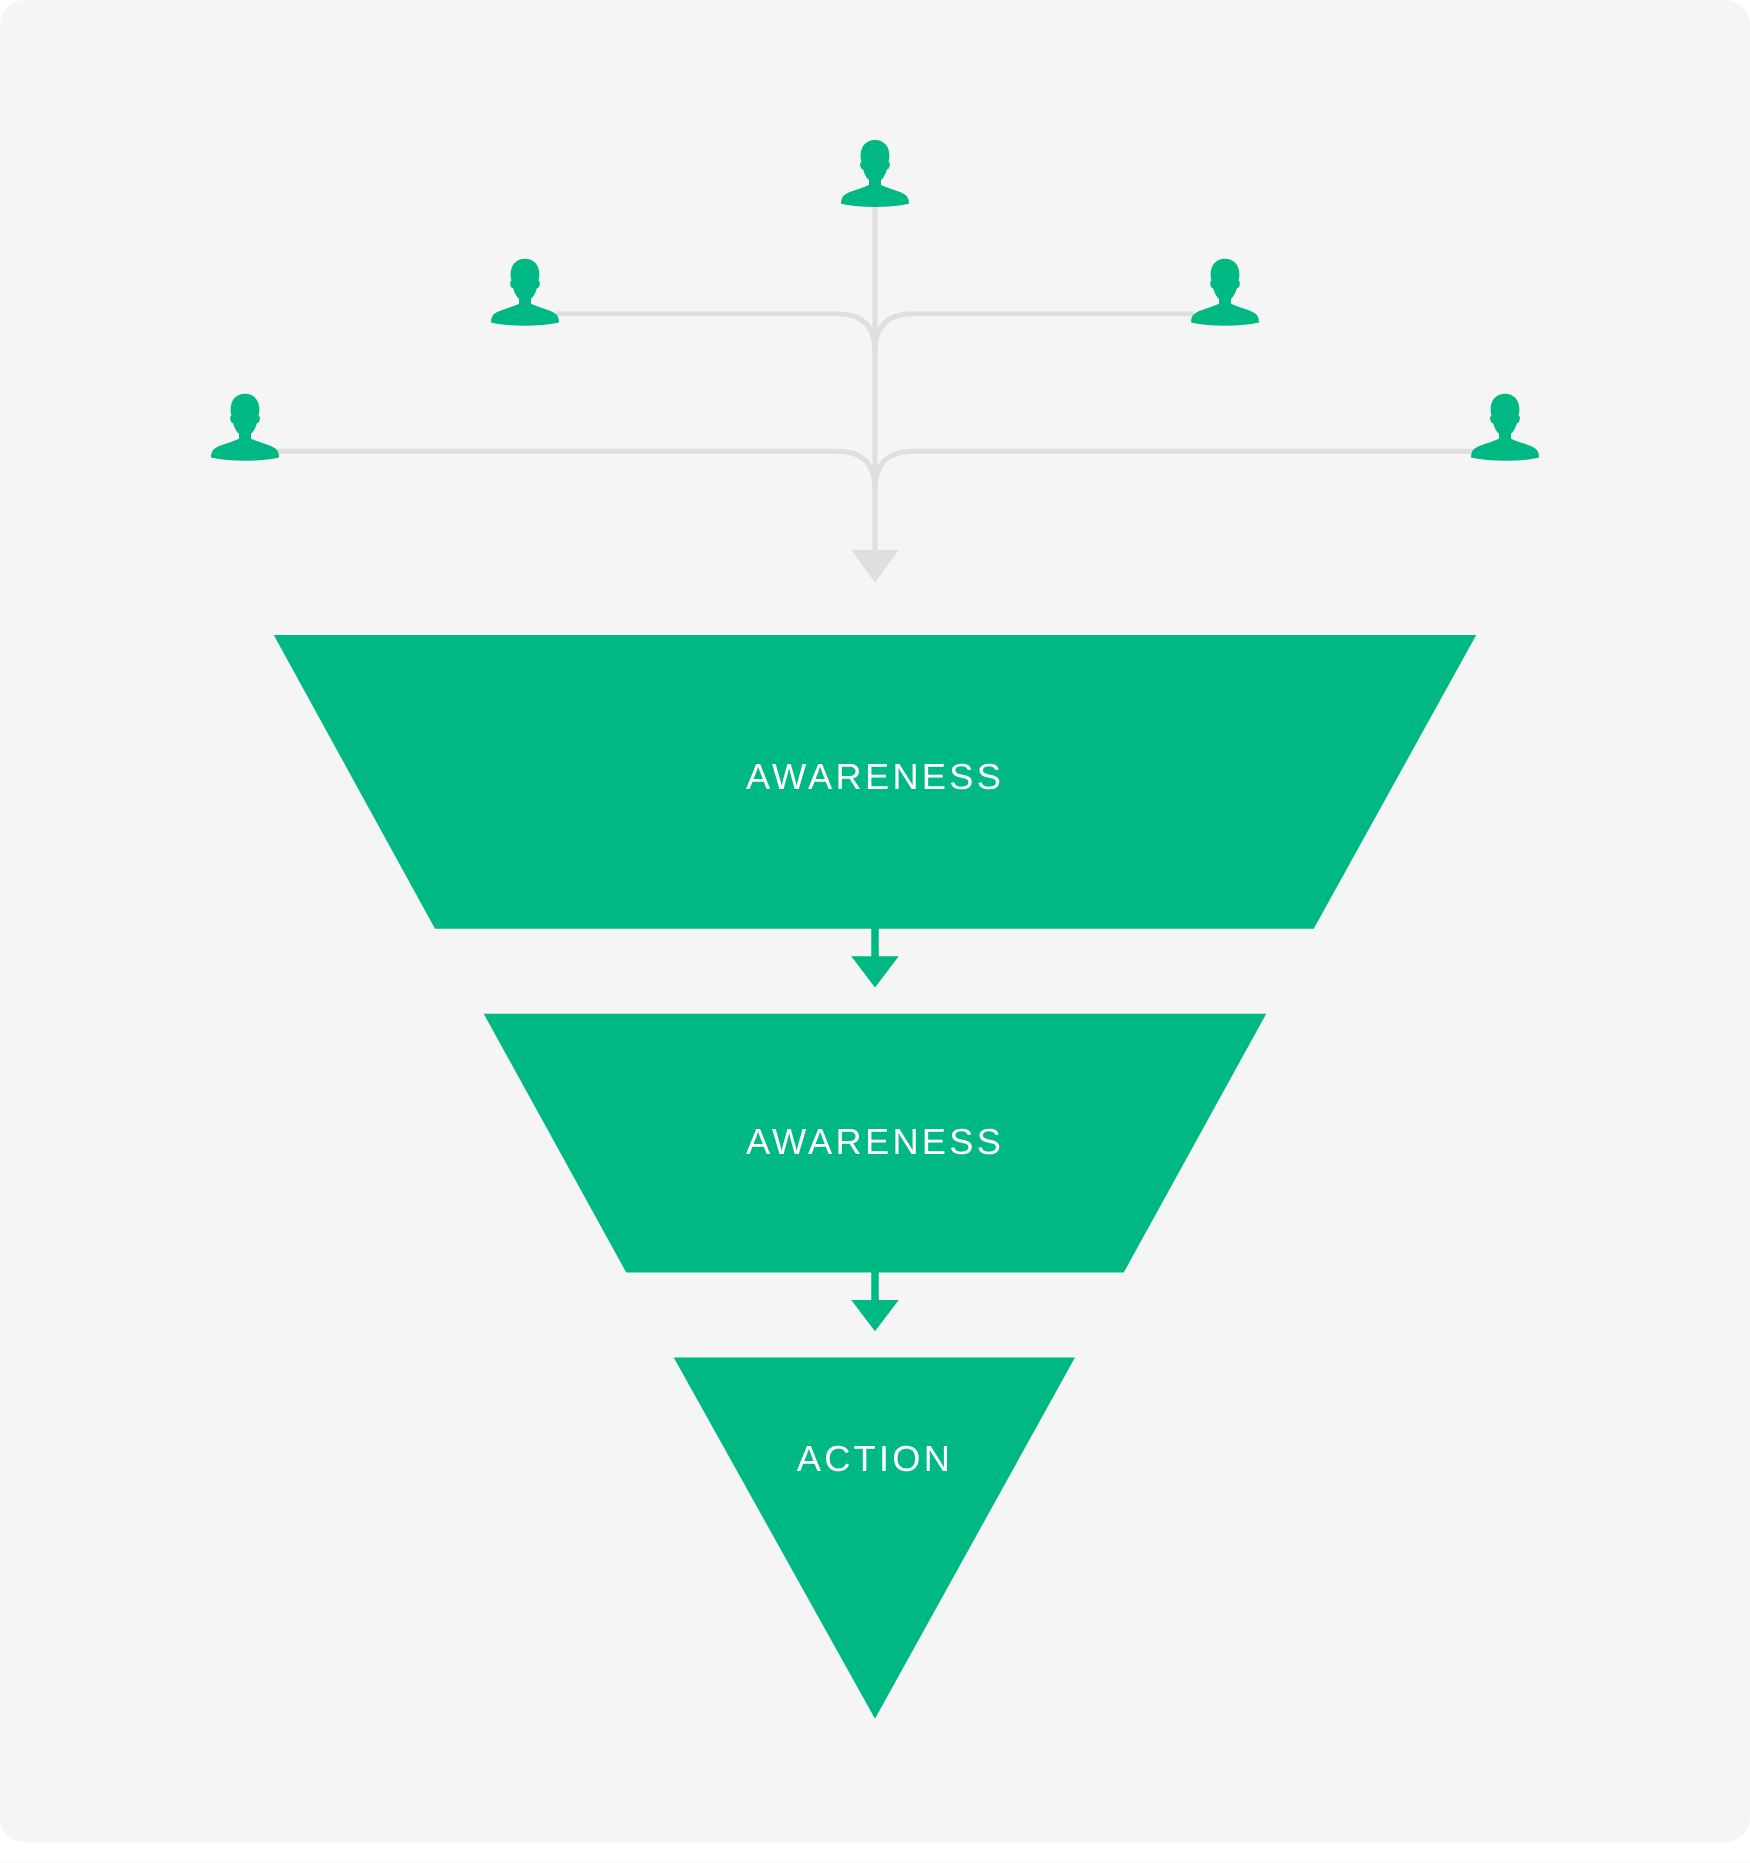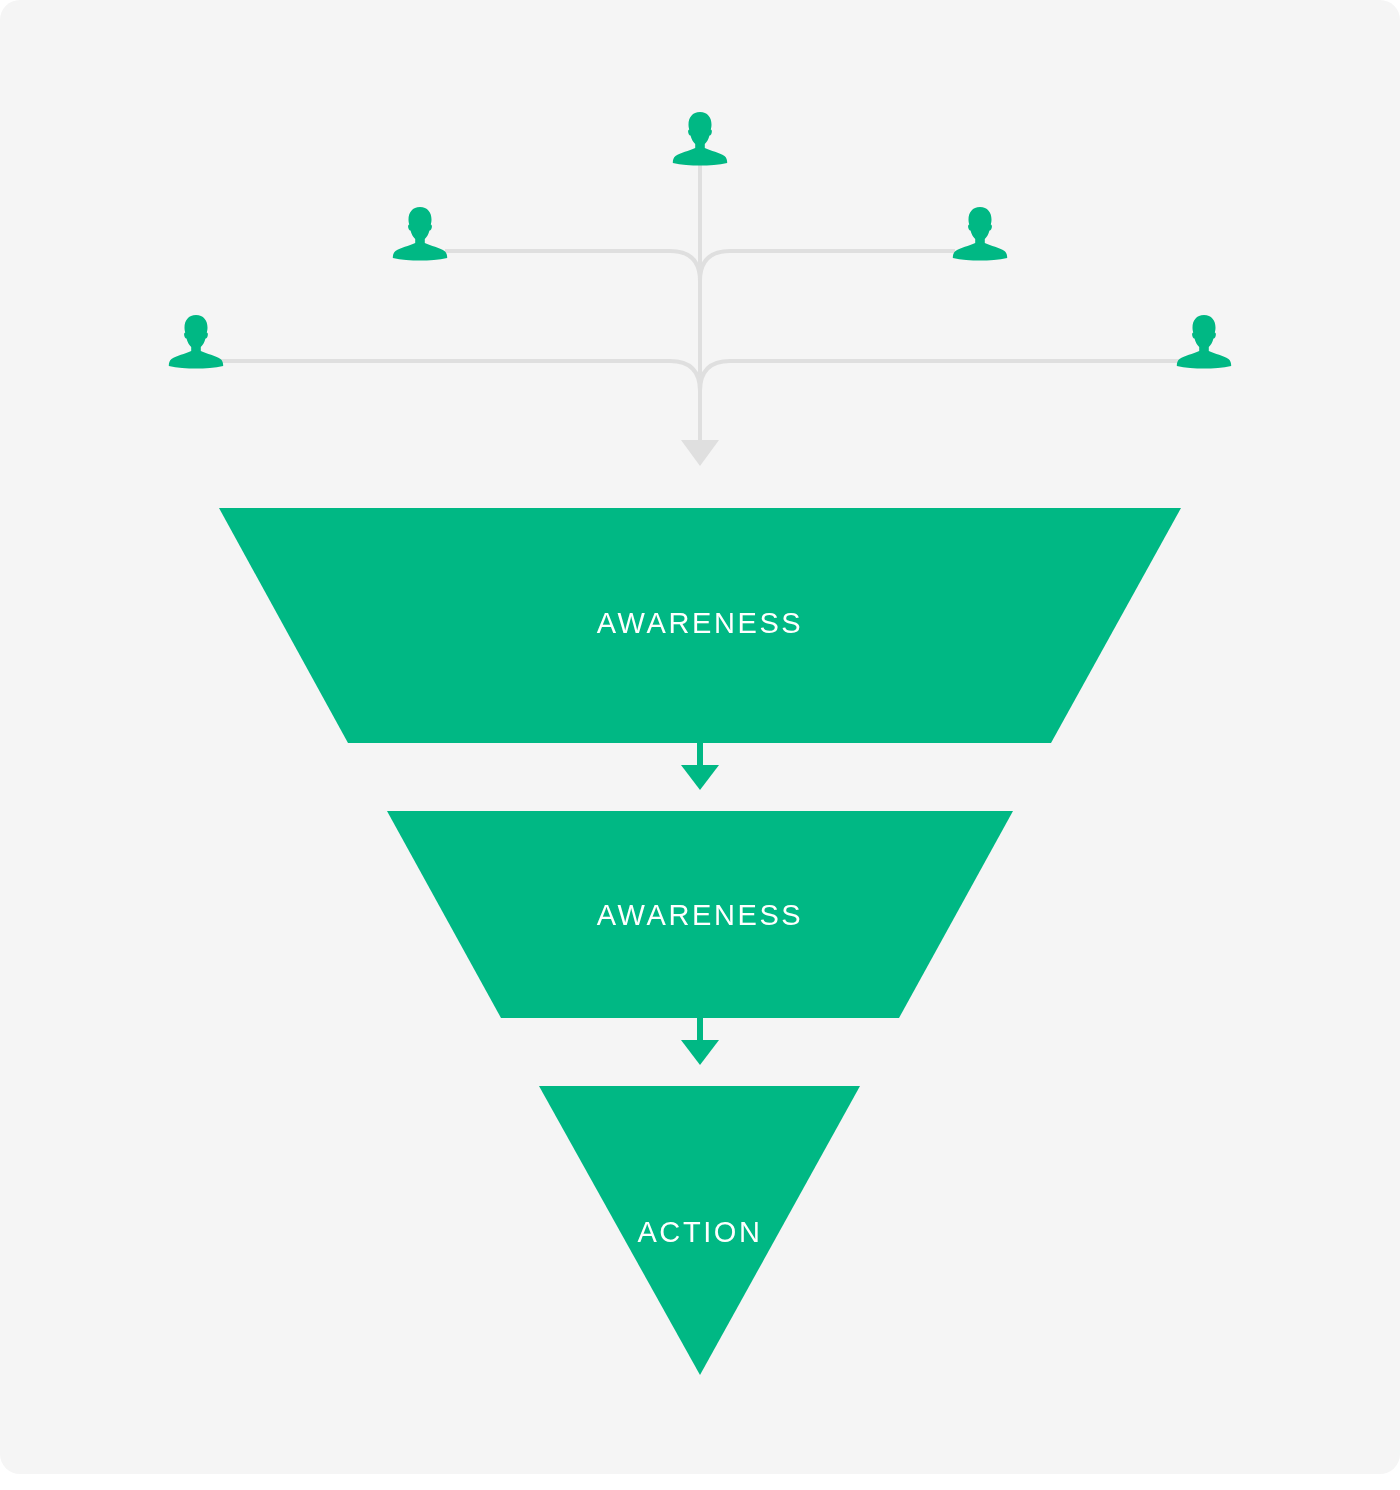--- a/index.html
+++ b/index.html
@@ -61,14 +61,14 @@
       <polygon points="681,765 719,765 700,790" fill="#00b884"></polygon>
     </g>
     <g>
       <rect x="697" y="1017" width="6" height="25" fill="#00b884"></rect>
       <polygon points="681,1040 719,1040 700,1065" fill="#00b884"></polygon>
     </g>
   </svg>
 
   <div class="stage-label" style="left:700px; top:623px;">AWARENESS</div>
   <div class="stage-label" style="left:700px; top:915px;">AWARENESS</div>
-  <div class="stage-label" style="left:700px; top:1232px;">ACTION</div>
+  <div class="stage-label" style="left:700px; top:1168px;">ACTION</div>
 </div>
 
 </body></html>

